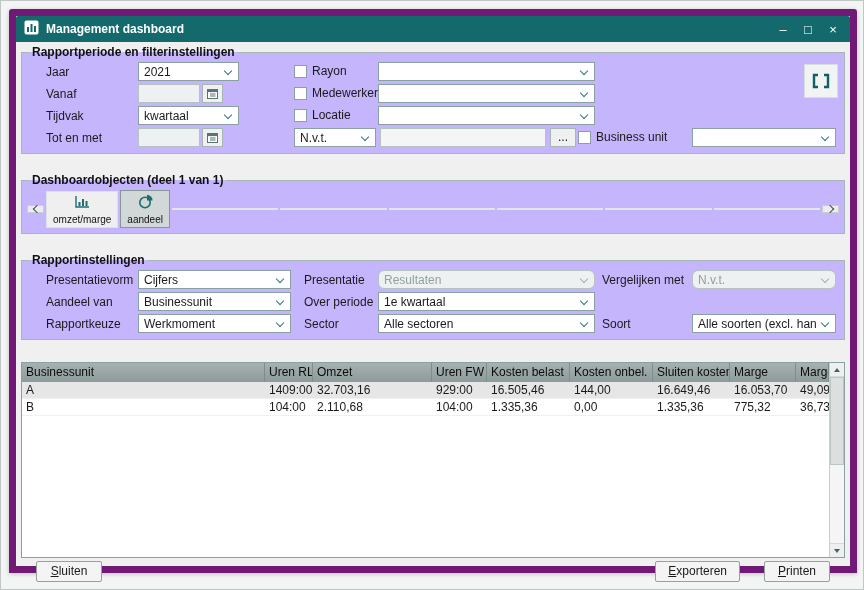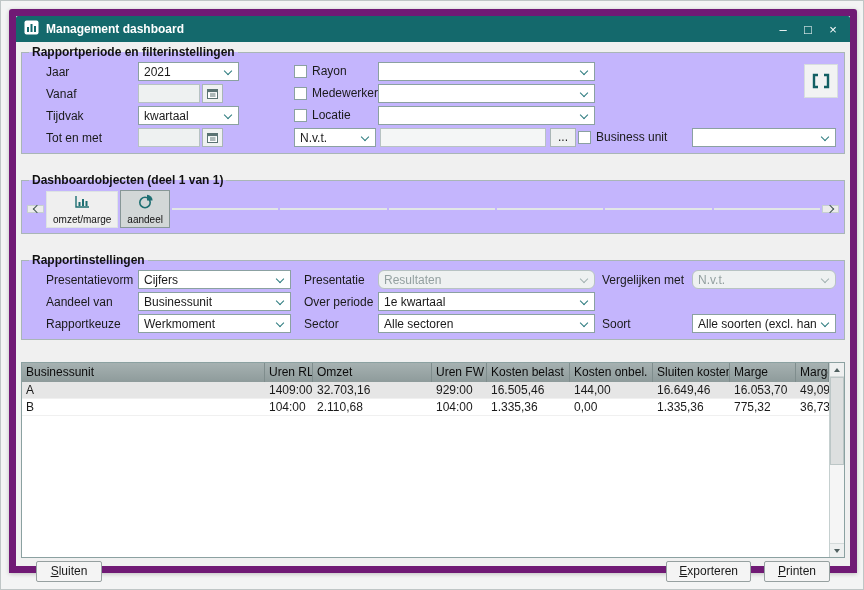--- a/index.html
+++ b/index.html
@@ -95,21 +95,21 @@
   .vscroll { width:15px; border-left:1px solid #c5cfcf; background:#f5f5f5; display:flex; flex-direction:column; }
   .sbtn { height:14px; background:#eef0f0; border-bottom:1px solid #d4dada; display:flex; align-items:center; justify-content:center; }
   .sbtn.bottom { border-bottom:none; border-top:1px solid #d4dada; }
   .tri { width:0; height:0; border-left:3px solid transparent; border-right:3px solid transparent; }
   .tri.up { border-bottom:4px solid #4f5f5f; }
   .tri.down { border-top:4px solid #4f5f5f; }
   .sthumb { height:88px; background:#dddfdf; border:1px solid #bcc6c6; margin:0; }
   .strack { flex:1; }
 
   
-  .footer { height:32px; display:flex; align-items:center; padding:0 20px 6px; gap:13px; }
+  .footer { height:32px; display:flex; align-items:center; padding:0 20px 6px; gap:24px; }
   button { font:inherit; color:inherit; background:none; border:none; cursor:default; }
   .btn { display:block; height:21px; min-width:66px; padding:0 12px; background:#f4f4f4; border:1px solid #96a0a0;
          border-radius:2px; text-align:center; line-height:19px; }
   .btn::first-letter { text-decoration:underline; }
   .spacer { flex:1; }
 </style>
 </head>
 <body>
 
 <div class="screen">

